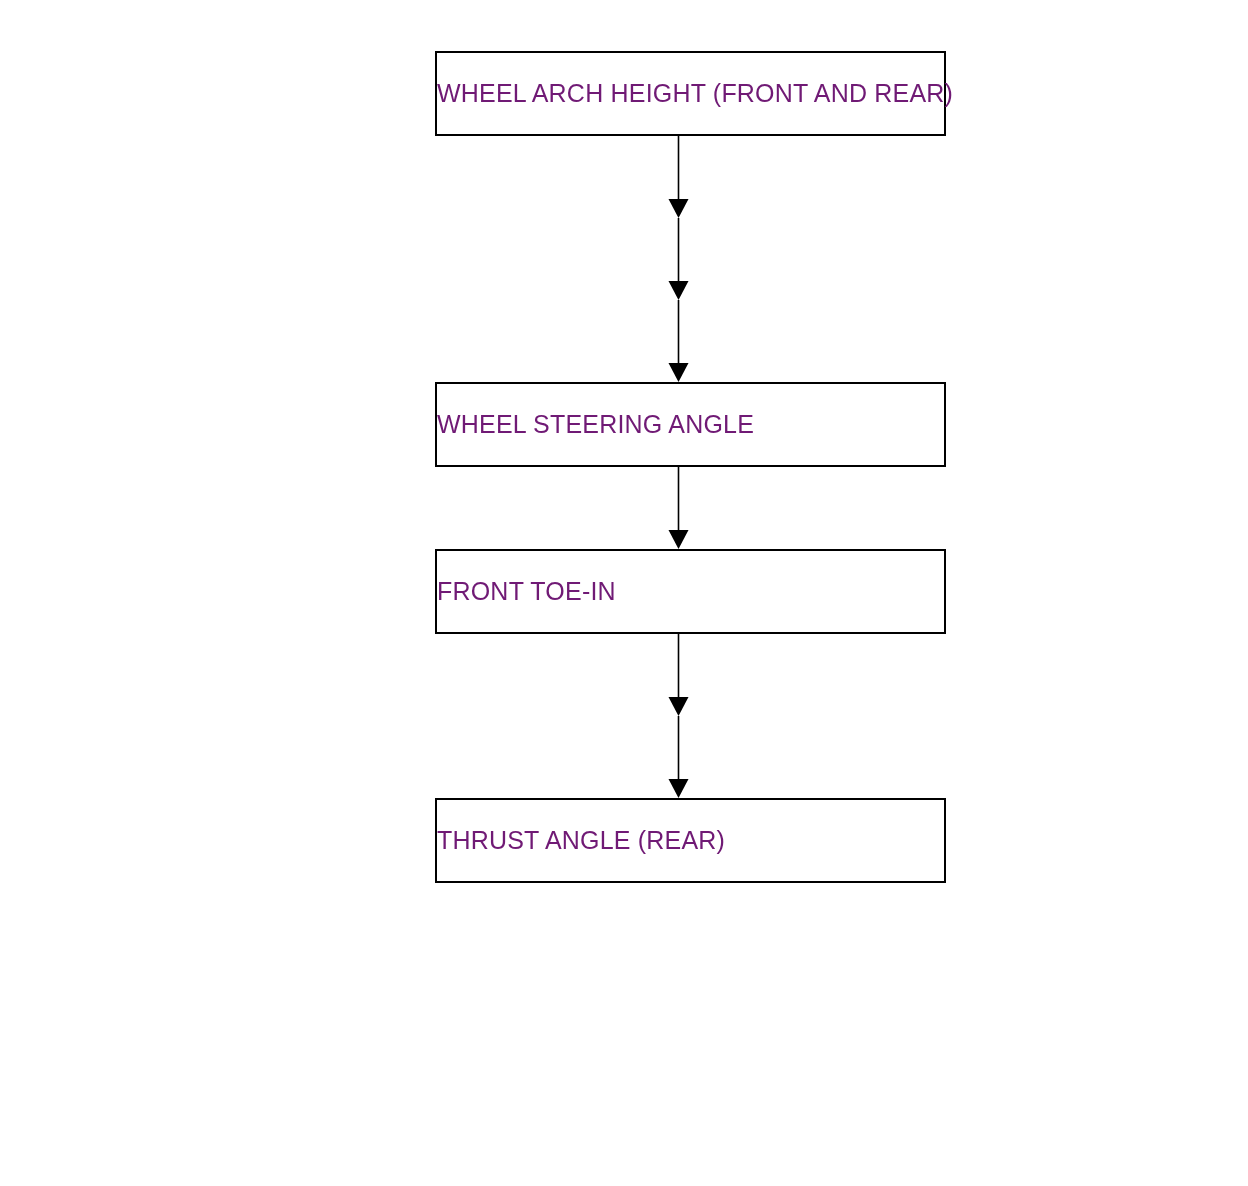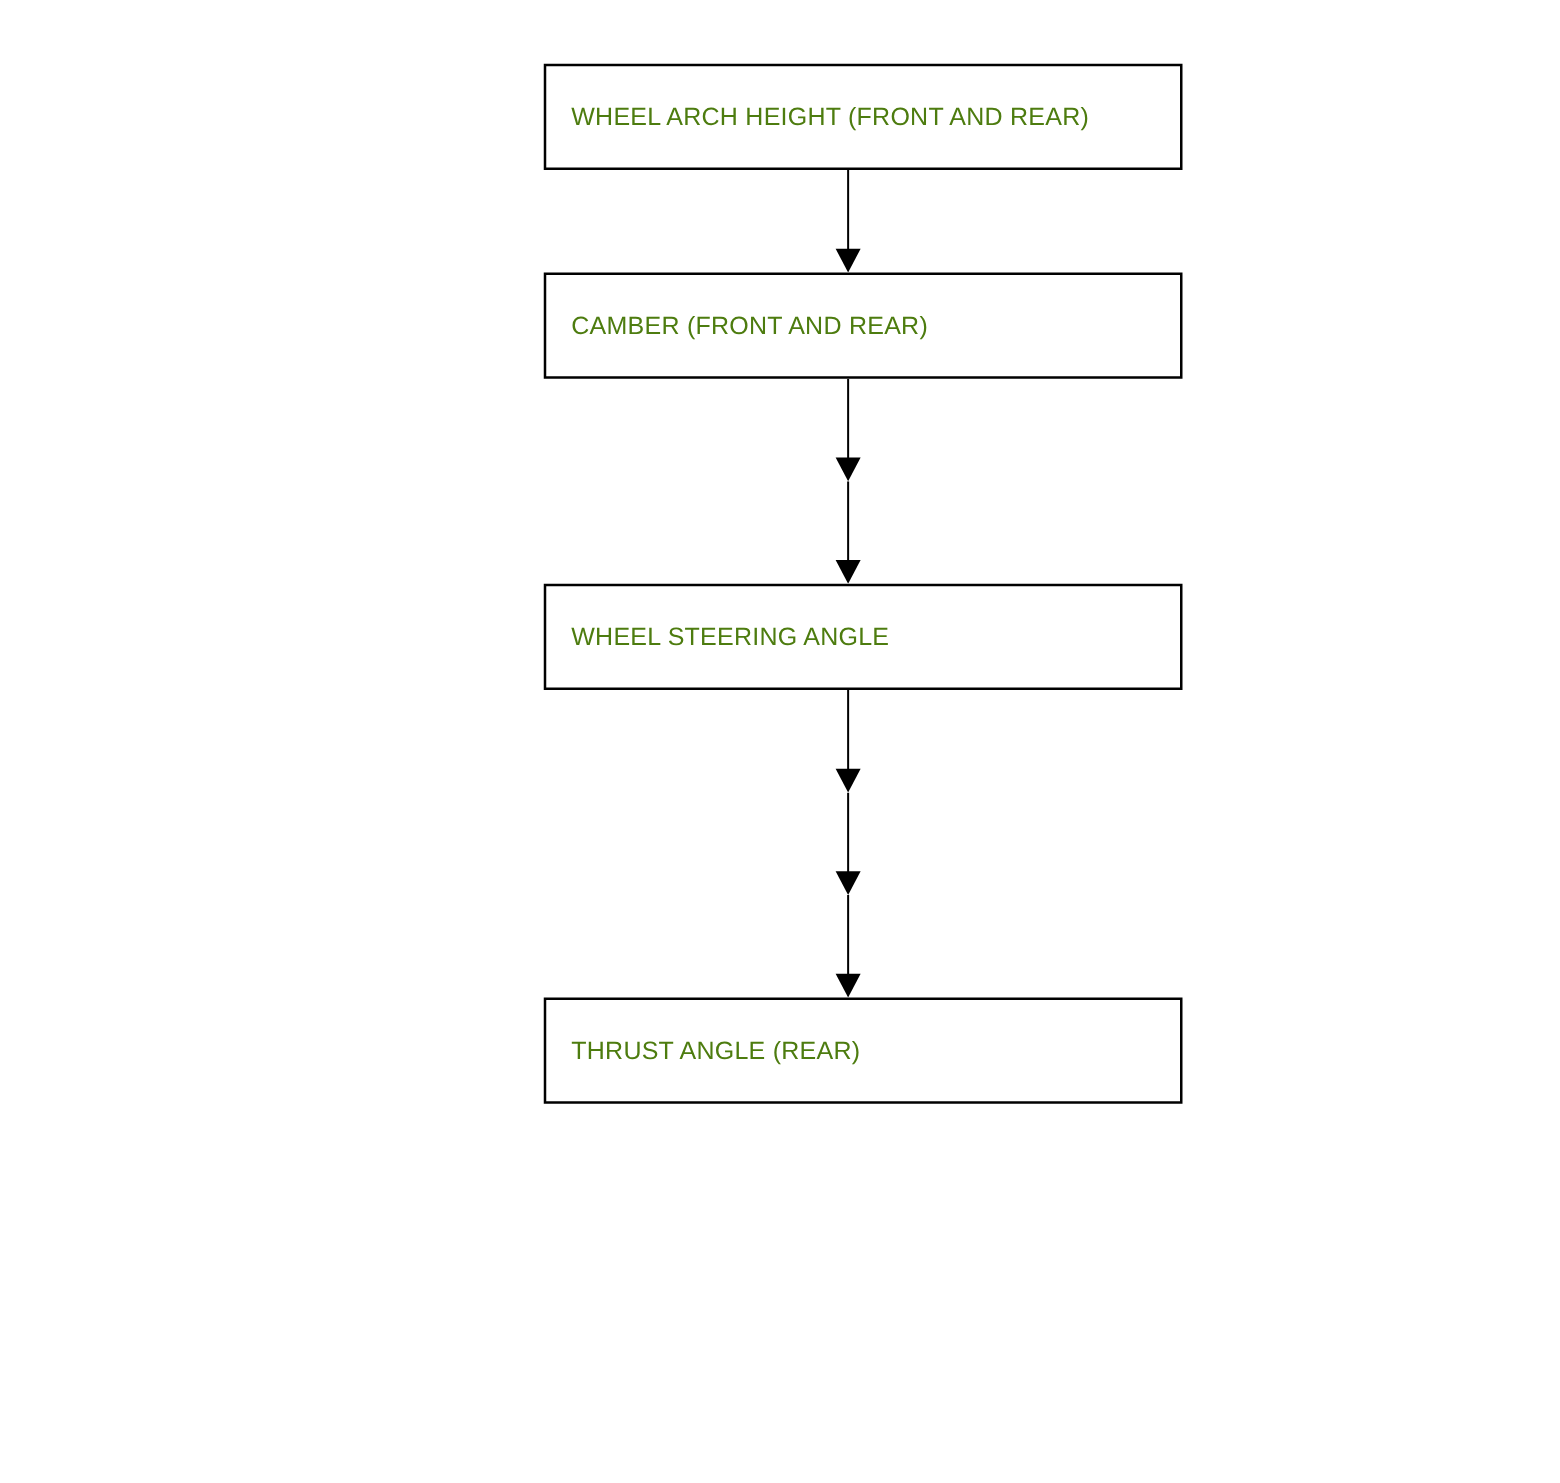--- a/index.html
+++ b/index.html
@@ -29,26 +29,25 @@
     box-sizing: border-box;
     width: 511px;
     height: 85px;
     border: 2px solid #000000;
     background: #ffffff;
     display: flex;
     align-items: center;
   }
   .node-label {
     display: block;
-    padding-left: 20px;
     font-family: "Liberation Sans", sans-serif;
-    font-size: 20px;
+    font-size: 25px;
     font-weight: 400;
     letter-spacing: 0.2px;
-    color: #4d7c0f;
+    color: #701a75;
     white-space: nowrap;
     line-height: 1;
   }
   .connector {
     position: relative;
     width: 511px;
     height: 82px;
   }
   .connector .conn-svg {
     position: absolute;
@@ -67,23 +66,20 @@
       <span class="node-label">WHEEL ARCH HEIGHT (FRONT AND REAR)</span>
     </div>
 
     <div class="connector">
       <svg class="conn-svg" width="511" height="82" viewBox="0 0 511 82" xmlns="http://www.w3.org/2000/svg">
         <line x1="243.5" y1="0" x2="243.5" y2="64" stroke="#000000" stroke-width="1.6"></line>
         <polygon points="233.5,63 253.5,63 243.5,82" fill="#000000"></polygon>
       </svg>
     </div>
 
-    <div class="node">
-      <span class="node-label">CAMBER (FRONT AND REAR)</span>
-    </div>
 
     <div class="connector">
       <svg class="conn-svg" width="511" height="82" viewBox="0 0 511 82" xmlns="http://www.w3.org/2000/svg">
         <line x1="243.5" y1="0" x2="243.5" y2="64" stroke="#000000" stroke-width="1.6"></line>
         <polygon points="233.5,63 253.5,63 243.5,82" fill="#000000"></polygon>
       </svg>
     </div>
 
 
     <div class="connector">
@@ -97,20 +93,23 @@
       <span class="node-label">WHEEL STEERING ANGLE</span>
     </div>
 
     <div class="connector">
       <svg class="conn-svg" width="511" height="82" viewBox="0 0 511 82" xmlns="http://www.w3.org/2000/svg">
         <line x1="243.5" y1="0" x2="243.5" y2="64" stroke="#000000" stroke-width="1.6"></line>
         <polygon points="233.5,63 253.5,63 243.5,82" fill="#000000"></polygon>
       </svg>
     </div>
 
+    <div class="node">
+      <span class="node-label">FRONT TOE-IN</span>
+    </div>
 
     <div class="connector">
       <svg class="conn-svg" width="511" height="82" viewBox="0 0 511 82" xmlns="http://www.w3.org/2000/svg">
         <line x1="243.5" y1="0" x2="243.5" y2="64" stroke="#000000" stroke-width="1.6"></line>
         <polygon points="233.5,63 253.5,63 243.5,82" fill="#000000"></polygon>
       </svg>
     </div>
 
 
     <div class="connector">

